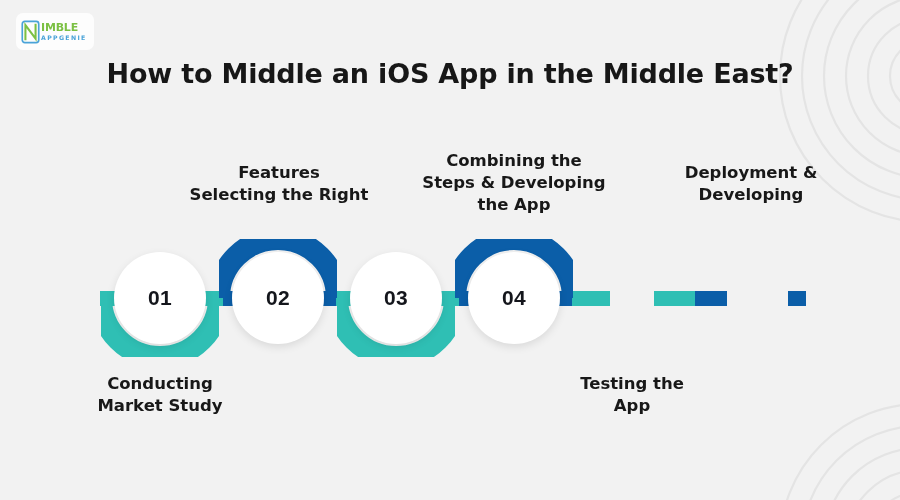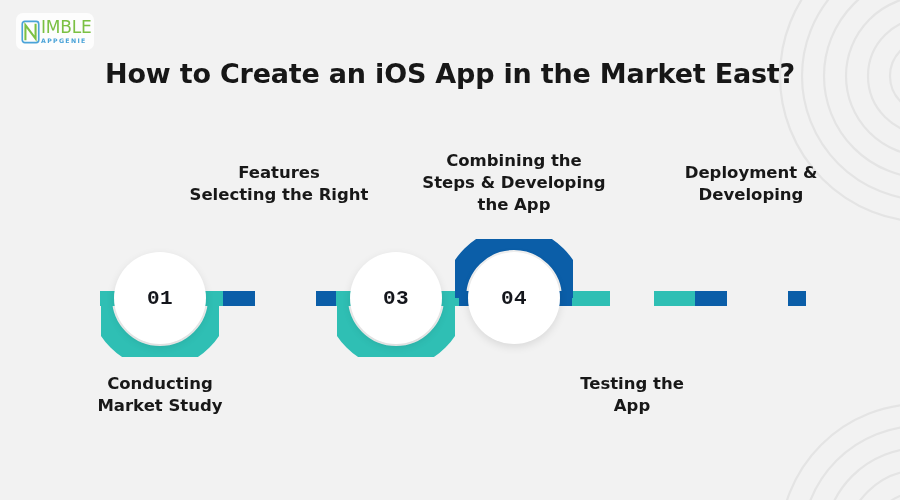--- a/index.html
+++ b/index.html
@@ -55,22 +55,22 @@
     flex: 0 0 auto;
     margin-right: 1px;
   }
   .logo-text {
     display: flex;
     flex-direction: column;
     justify-content: center;
     line-height: 1;
   }
   .logo-name {
-    font-size: 17px;
-    font-weight: 400;
+    font-size: 11px;
+    font-weight: 700;
     letter-spacing: -0.2px;
     color: #7bc043;
     font-family: "DejaVu Sans", sans-serif;
   }
   .logo-sub {
     font-size: 6.2px;
     font-weight: 700;
     letter-spacing: 1.35px;
     color: #4aa3d8;
     margin-top: 2px;
@@ -122,21 +122,21 @@
     display: flex;
     align-items: center;
     justify-content: center;
     z-index: 2;
   }
   .disc-num {
     font-size: 21px;
     font-weight: 700;
     color: #14161c;
     letter-spacing: 0.4px;
-    font-family: Liberation Mono, monospace;
+    font-family: Liberation Sans, sans-serif;
   }
 
   
   .arc {
     position: absolute;
     z-index: 1;
     left: -13px;
     top: -13px;
     width: 118px;
     height: 118px;
@@ -202,21 +202,21 @@
     <svg class="logo-mark" viewBox="0 0 24 30" aria-hidden="true">
       <rect x="1.6" y="1.6" width="20.8" height="26.8" rx="3.2" fill="none" stroke="#4aa3d8" stroke-width="2.1"></rect>
       <path d="M5.6 24.2 V6.4 L18.4 23.4 V5.8" fill="none" stroke="#7bc043" stroke-width="2.6" stroke-linecap="square"></path>
     </svg>
     <span class="logo-text">
       <span class="logo-name">IMBLE</span>
       <span class="logo-sub">APPGENIE</span>
     </span>
   </div>
 
-  <div class="page-title">How to Create an iOS App in the Market East?</div>
+  <div class="page-title">How to Middle an iOS App in the Middle East?</div>
 
   <div class="steps">
 
     <div class="bar bar-teal" style="left:100px; width:38px;"></div>
     <div class="bar bar-teal" style="left:182px; width:42px;"></div>
     <div class="bar bar-blue" style="left:223px; width:32px;"></div>
     <div class="bar bar-blue" style="left:316px; width:30px;"></div>
     <div class="bar bar-teal" style="left:336px; width:38px;"></div>
     <div class="bar bar-teal" style="left:418px; width:42px;"></div>
     <div class="bar bar-blue" style="left:459px; width:32px;"></div>
@@ -230,20 +230,30 @@
       <div class="arc">
         <svg width="118" height="118" viewBox="0 0 118 118" aria-hidden="true">
           <path d="M 0 59 A 59 59 0 0 0 118 59" fill="none" stroke="#2fbfb4" stroke-width="22"></path>
         </svg>
       </div>
       <div class="disc">
         <span class="disc-num">01</span>
       </div>
     </div>
 
+    <div class="step" style="left:232px;">
+      <div class="arc">
+        <svg width="118" height="118" viewBox="0 0 118 118" aria-hidden="true">
+          <path d="M 0 59 A 59 59 0 0 1 118 59" fill="none" stroke="#0b5ea8" stroke-width="22"></path>
+        </svg>
+      </div>
+      <div class="disc">
+        <span class="disc-num">02</span>
+      </div>
+    </div>
 
     <div class="step" style="left:350px;">
       <div class="arc">
         <svg width="118" height="118" viewBox="0 0 118 118" aria-hidden="true">
           <path d="M 0 59 A 59 59 0 0 0 118 59" fill="none" stroke="#2fbfb4" stroke-width="22"></path>
         </svg>
       </div>
       <div class="disc">
         <span class="disc-num">03</span>
       </div>

